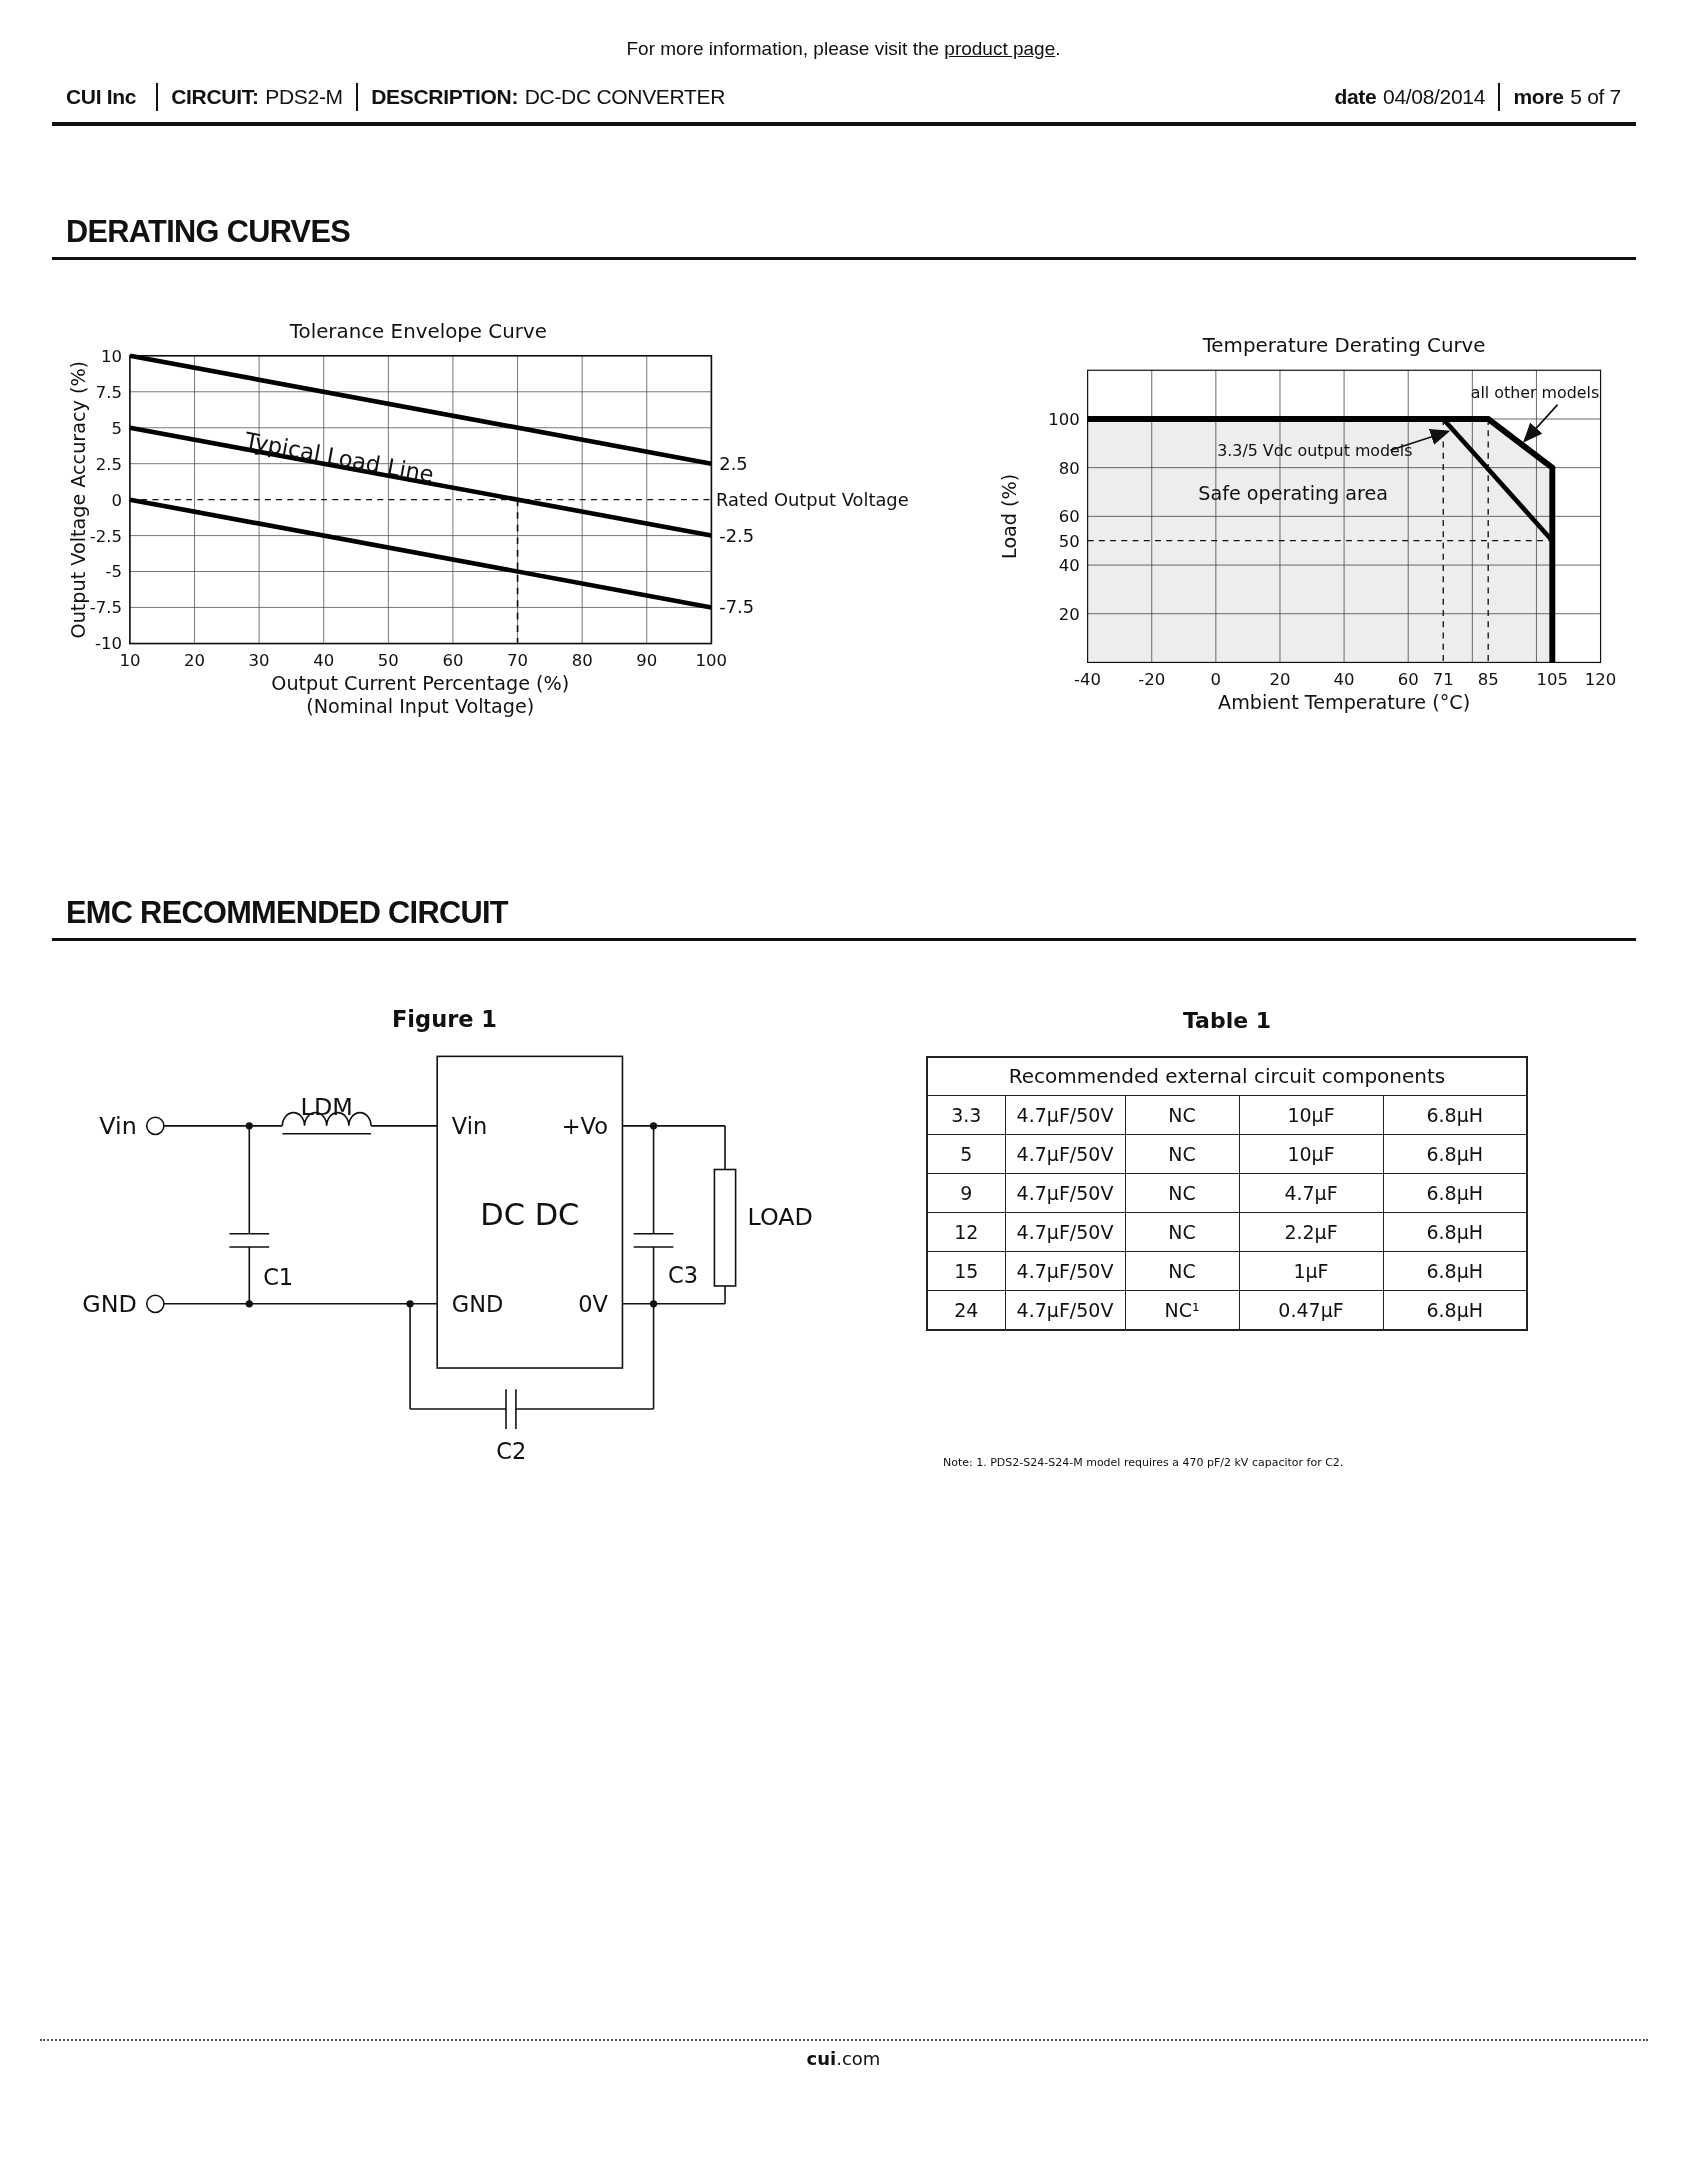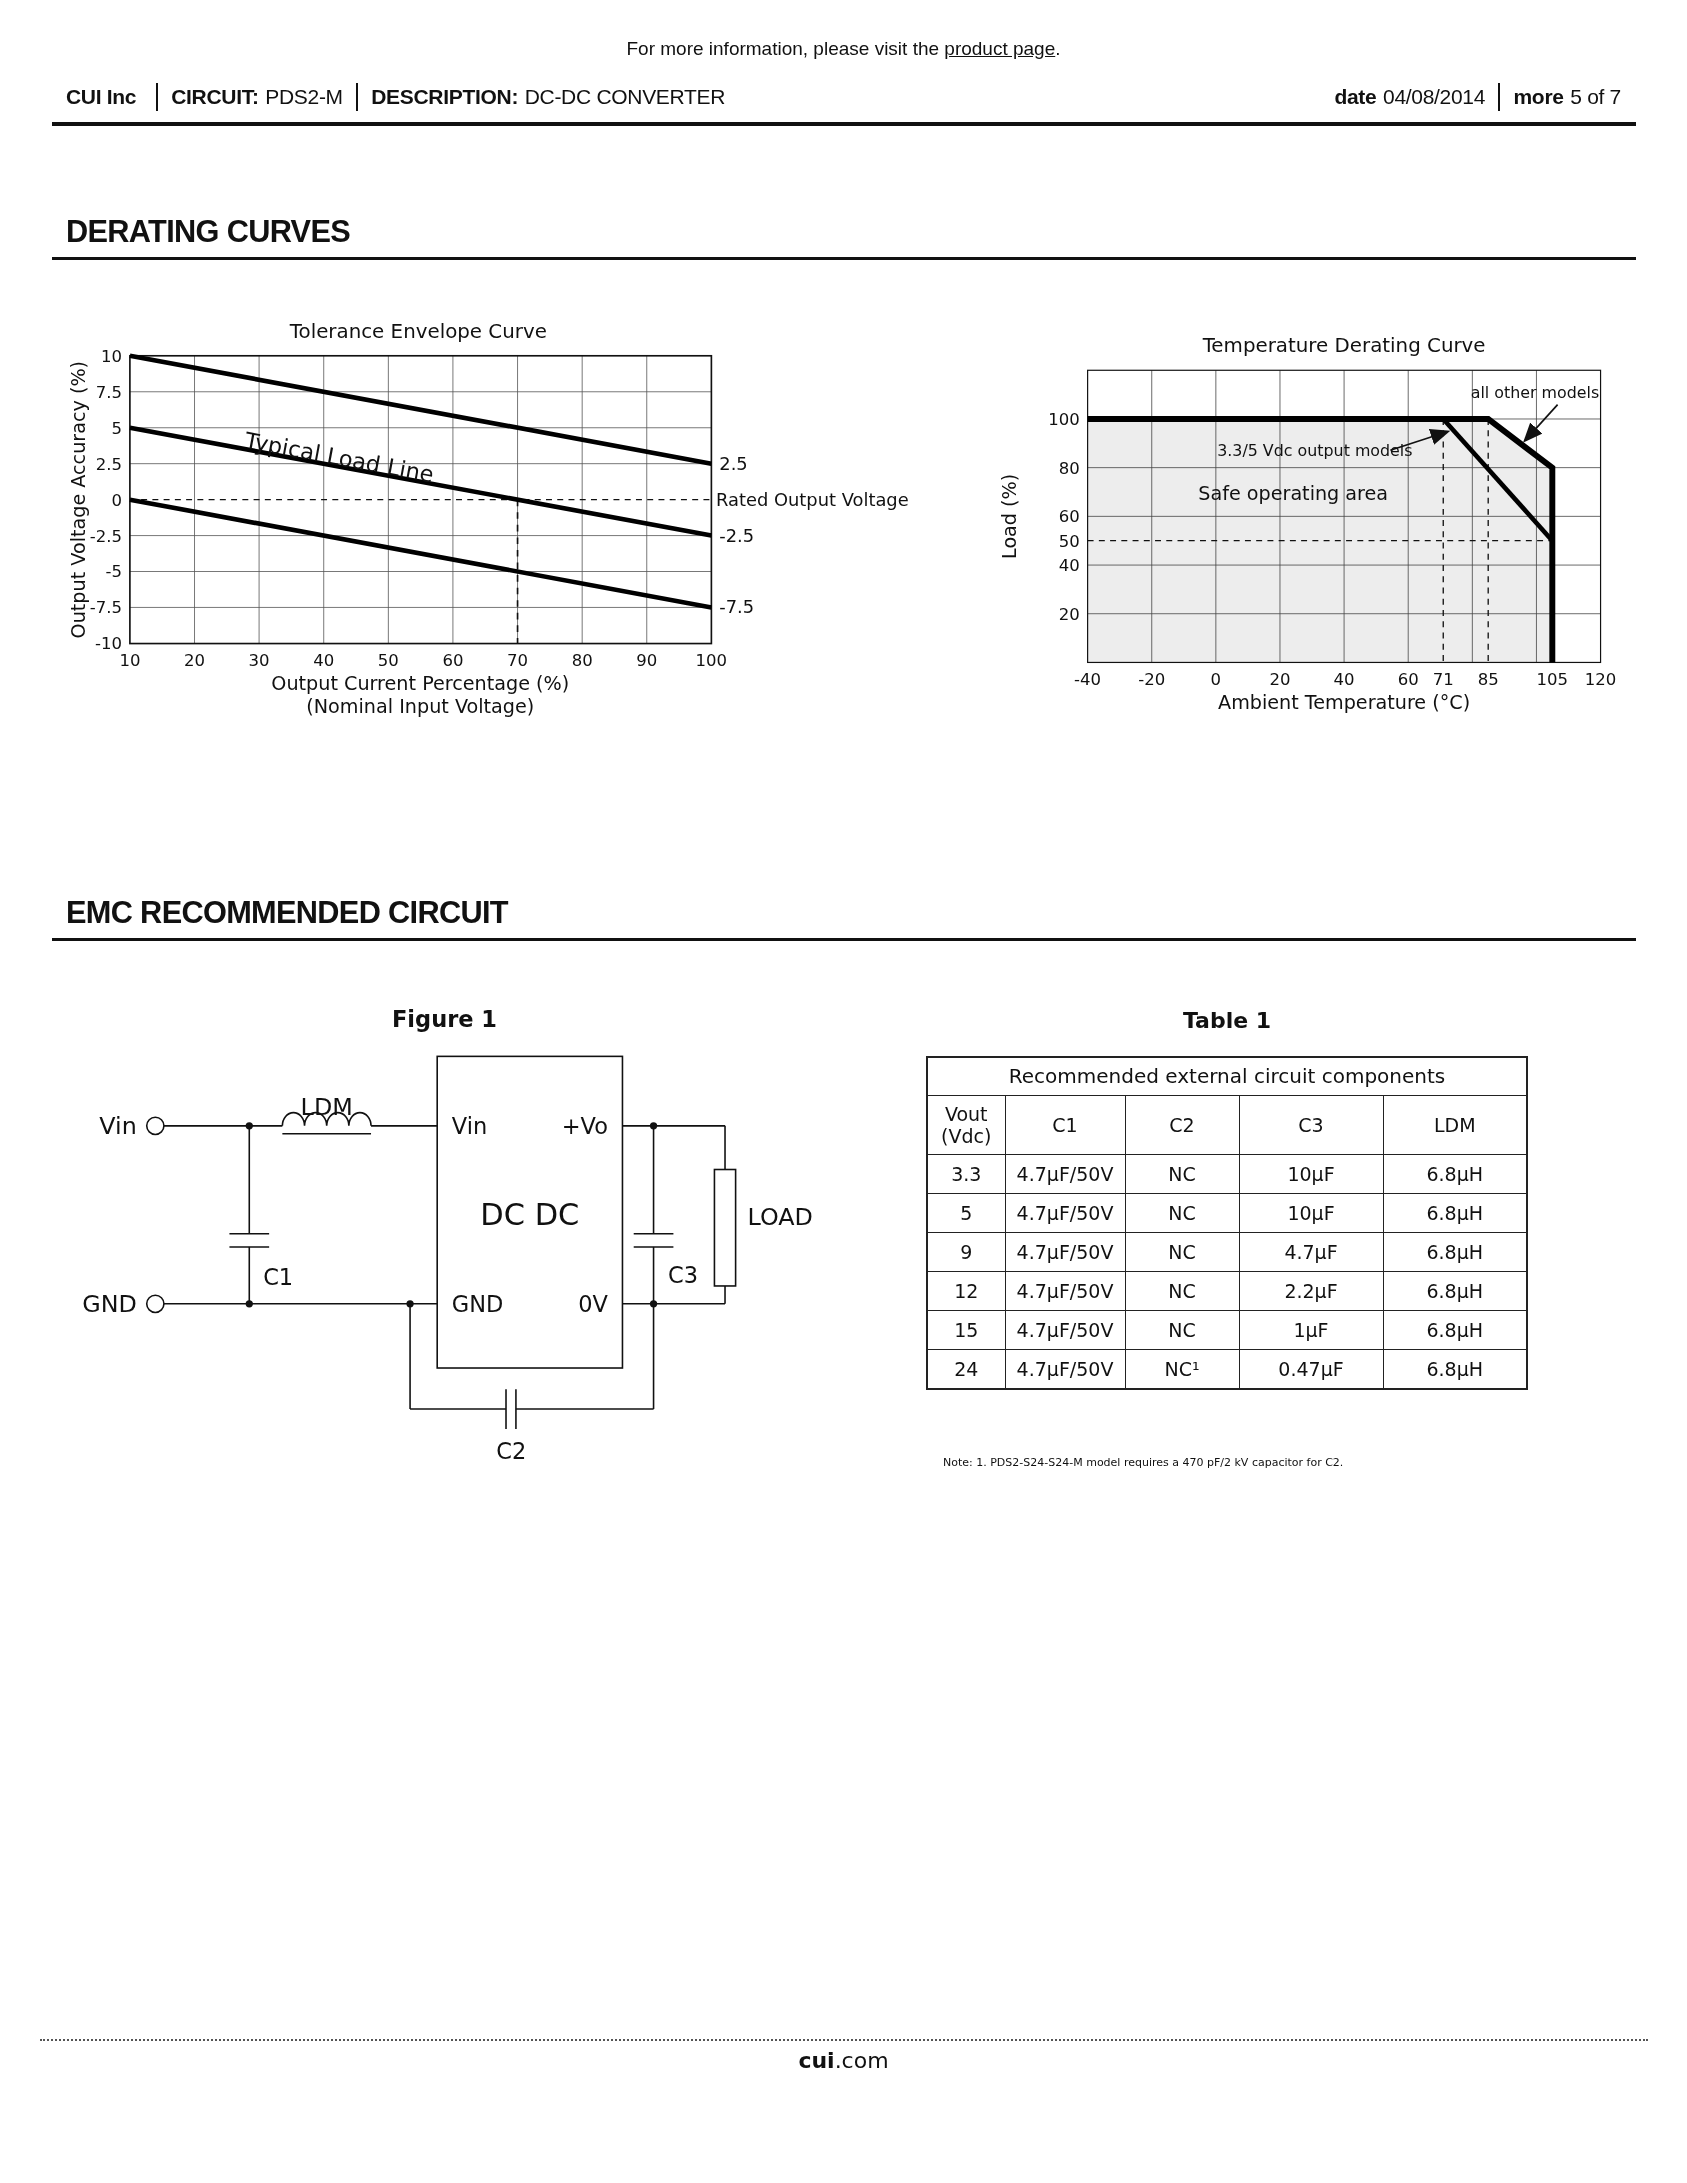--- a/index.html
+++ b/index.html
@@ -24,21 +24,21 @@
   .tblwrap{left:926px;top:1008px;width:602px;}
   .tbl-title{text-align:center;font-weight:700;font-size:22px;}
   table{border-collapse:collapse;width:100%;table-layout:fixed;font-size:19px;
         margin-top:22.5px;border:2px solid #222;}
   td{border:1.3px solid #222;text-align:center;vertical-align:middle;padding:0;margin-top:13px;}
   tr.caprow td{height:37px;font-size:20px;}
   tr.hdrow td{height:58px;}
   tr.datarow td{height:38px;}
   .note{left:926px;top:1456px;width:728px;font-size:11px;margin-left:17px;}
   .footrule{left:40px;top:2039px;width:1608px;border-top:2.6px dotted #555;height:0;}
-  .foot{left:0;top:2048px;width:100%;text-align:center;font-size:22px;}
+  .foot{left:0;top:2048px;width:100%;text-align:center;font-size:18px;}
 </style>
 </head>
 <body>
 
 <div class="abs banner">
   <span>For more information, please visit the </span><a href="#">product page</a><span>.</span>
 </div>
 
 <div class="abs hdr">
   <div class="grp">
@@ -243,30 +243,20 @@
         <col style="width:13%">
         <col style="width:20%">
         <col style="width:19%">
         <col style="width:24%">
         <col style="width:24%">
       </colgroup>
     <tbody>
         <tr class="caprow">
           <td colspan="5">Recommended external circuit components</td>
         </tr>
-    <tr class="hdrow">
-      <td>
-            <div>Vout</div>
-            <div>(Vdc)</div>
-          </td>
-      <td>C1</td>
-      <td>C2</td>
-      <td>C3</td>
-      <td>LDM</td>
-    </tr>
     <tr class="datarow">
       <td>3.3</td>
           <td>4.7μF/50V</td>
           <td>NC</td>
           <td>10μF</td>
           <td>6.8μH</td>
     </tr>
     <tr class="datarow">
       <td>5</td>
           <td>4.7μF/50V</td>

